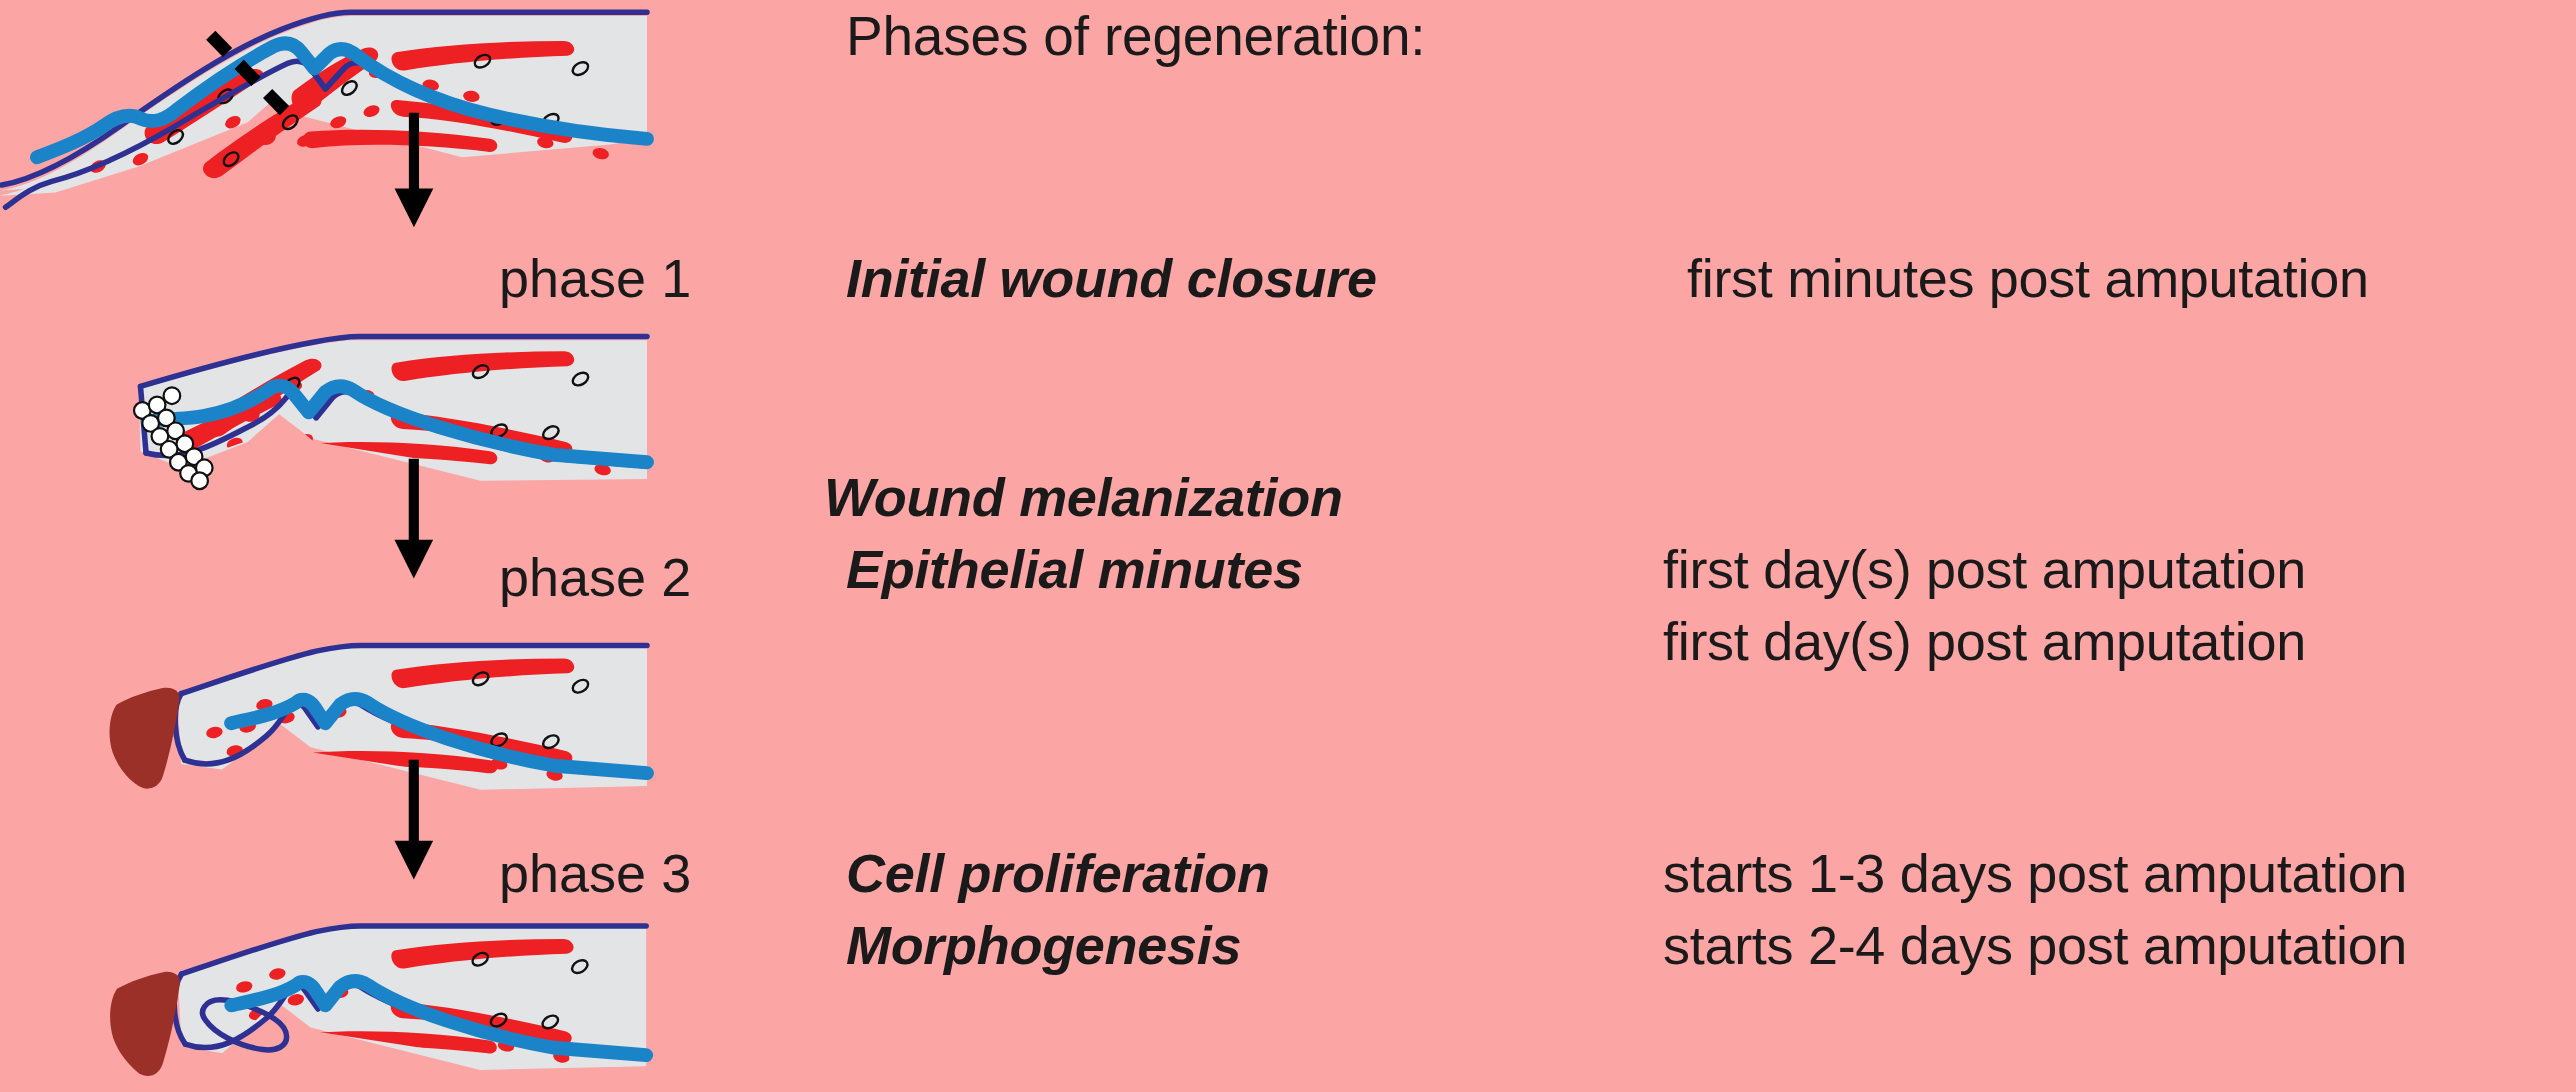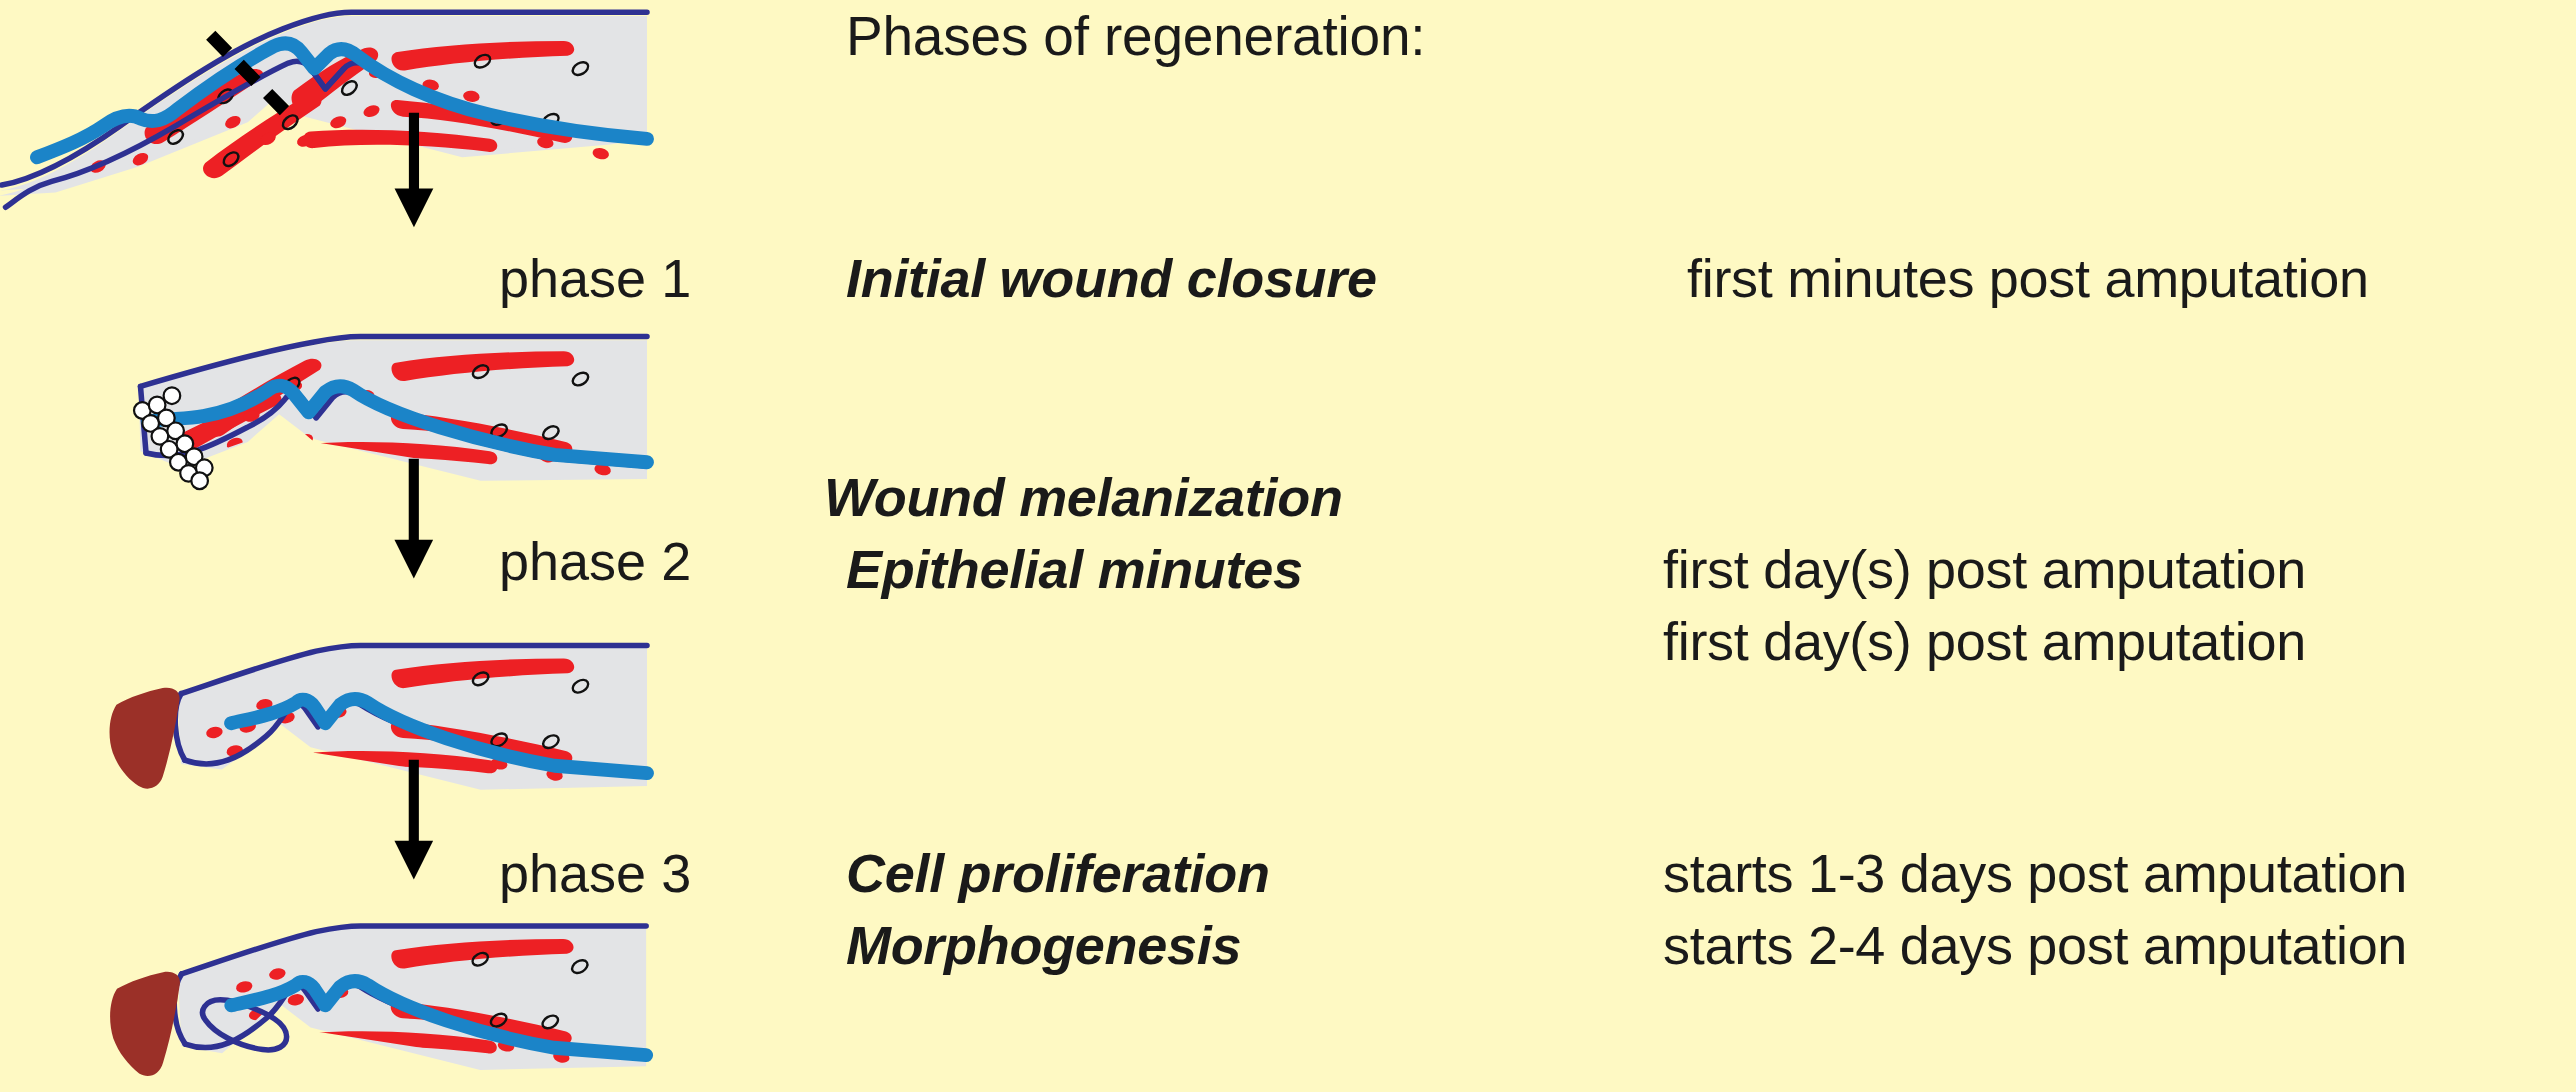--- a/index.html
+++ b/index.html
@@ -8,21 +8,21 @@
     background: #ffffff;
   }
   body {
     font-family: "Liberation Sans", sans-serif;
     color: #1a1a1a;
   }
   #canvas {
     position: relative;
     width: 2576px;
     height: 1092px;
-    background: #fef9c3;
+    background: #fca5a5;
     overflow: hidden;
   }
 
   
   .fin-panel {
     position: absolute;
     left: 0;
     width: 647px;
   }
   .fin-panel svg { display: block; overflow: visible; }
@@ -312,21 +312,21 @@
                C 138,162 128,150 122,134 C 116,114 118,92 126,80 Z" fill="#9B3028"></path>
     </svg>
   </div>
 
   <div class="txt heading" style="left:846px; top:9.2px;">Phases of regeneration:</div>
 
   <div class="txt phase-label" style="left:499px; top:251px;">phase 1</div>
   <div class="txt event-name" style="left:846px; top:251px;">Initial wound closure</div>
   <div class="txt timing" style="left:1663px; top:251px;margin-left:24px;">first minutes post amputation</div>
 
-  <div class="txt phase-label" style="left:499px; top:534px;">phase 2</div>
+  <div class="txt phase-label" style="left:499px; top:550px;">phase 2</div>
 
   <div class="txt event-name" style="left:824px; top:470px;">Wound melanization</div>
 
   <div class="txt event-name" style="left:846px; top:542px;">Epithelial minutes</div>
   <div class="txt timing" style="left:1663px; top:542px;">first day(s) post amputation</div>
 
   <div class="txt timing" style="left:1663px; top:614px;">first day(s) post amputation</div>
 
   <div class="txt phase-label" style="left:499px; top:846px;">phase 3</div>
 

